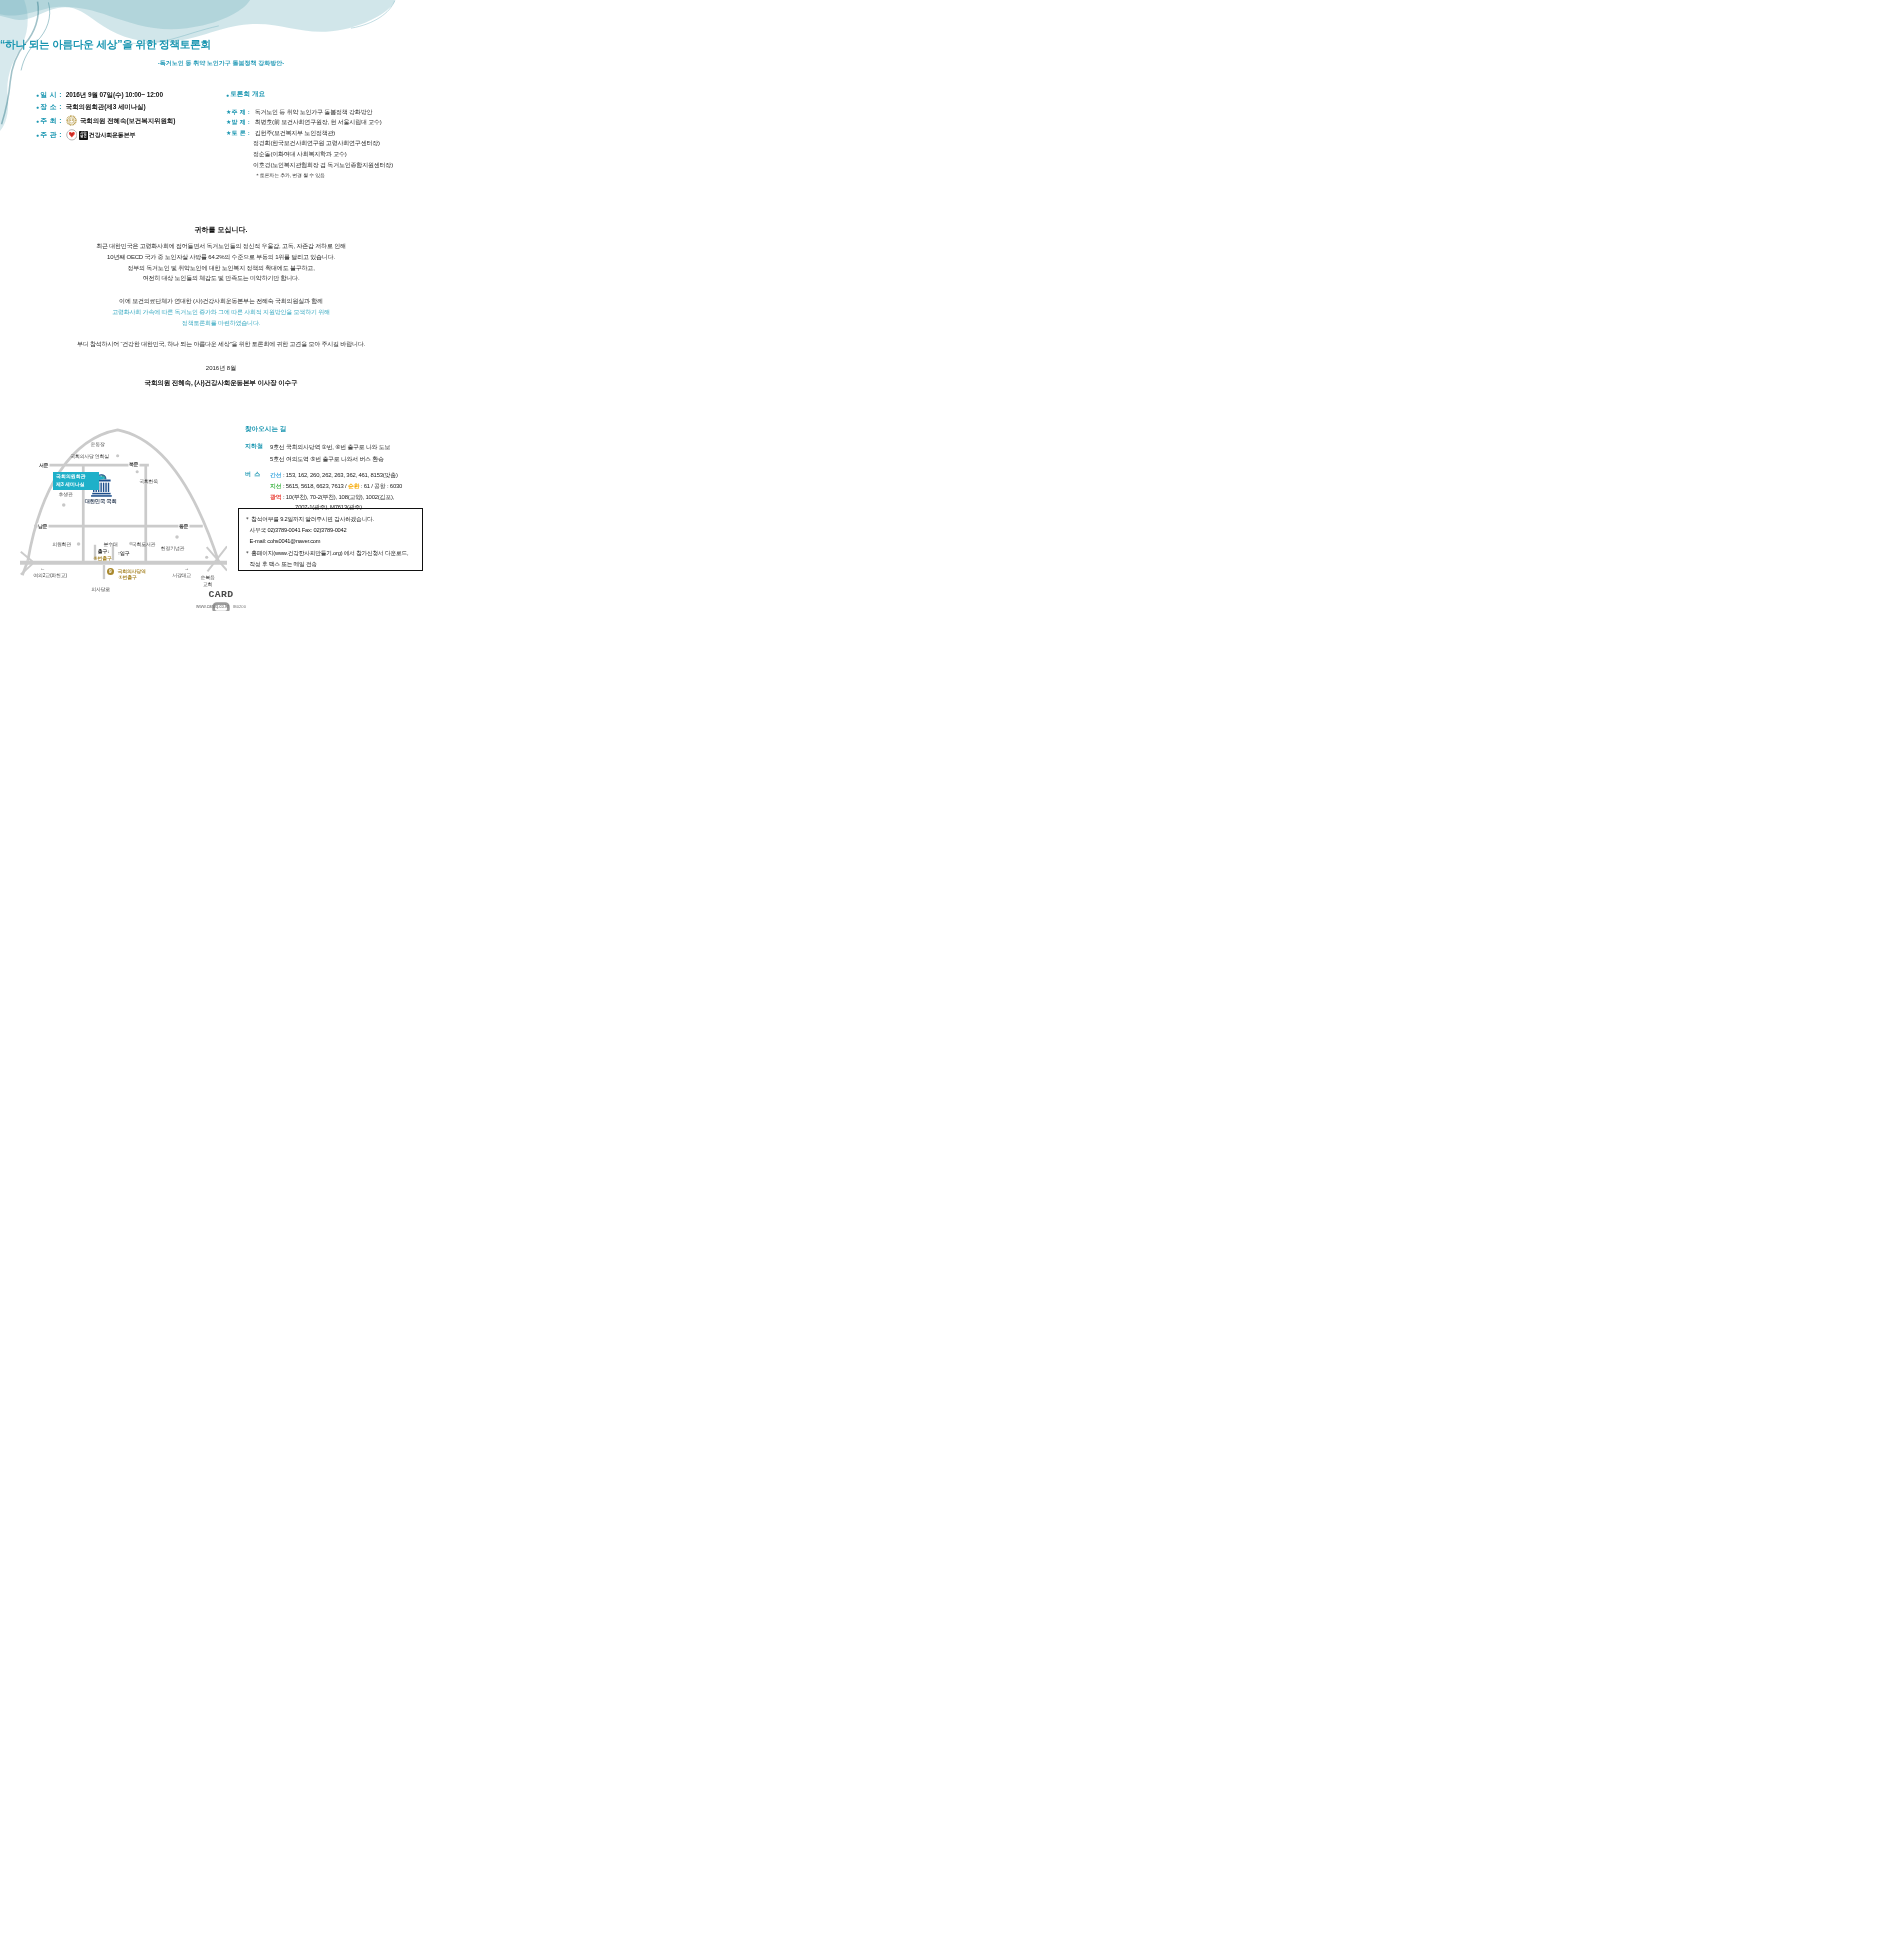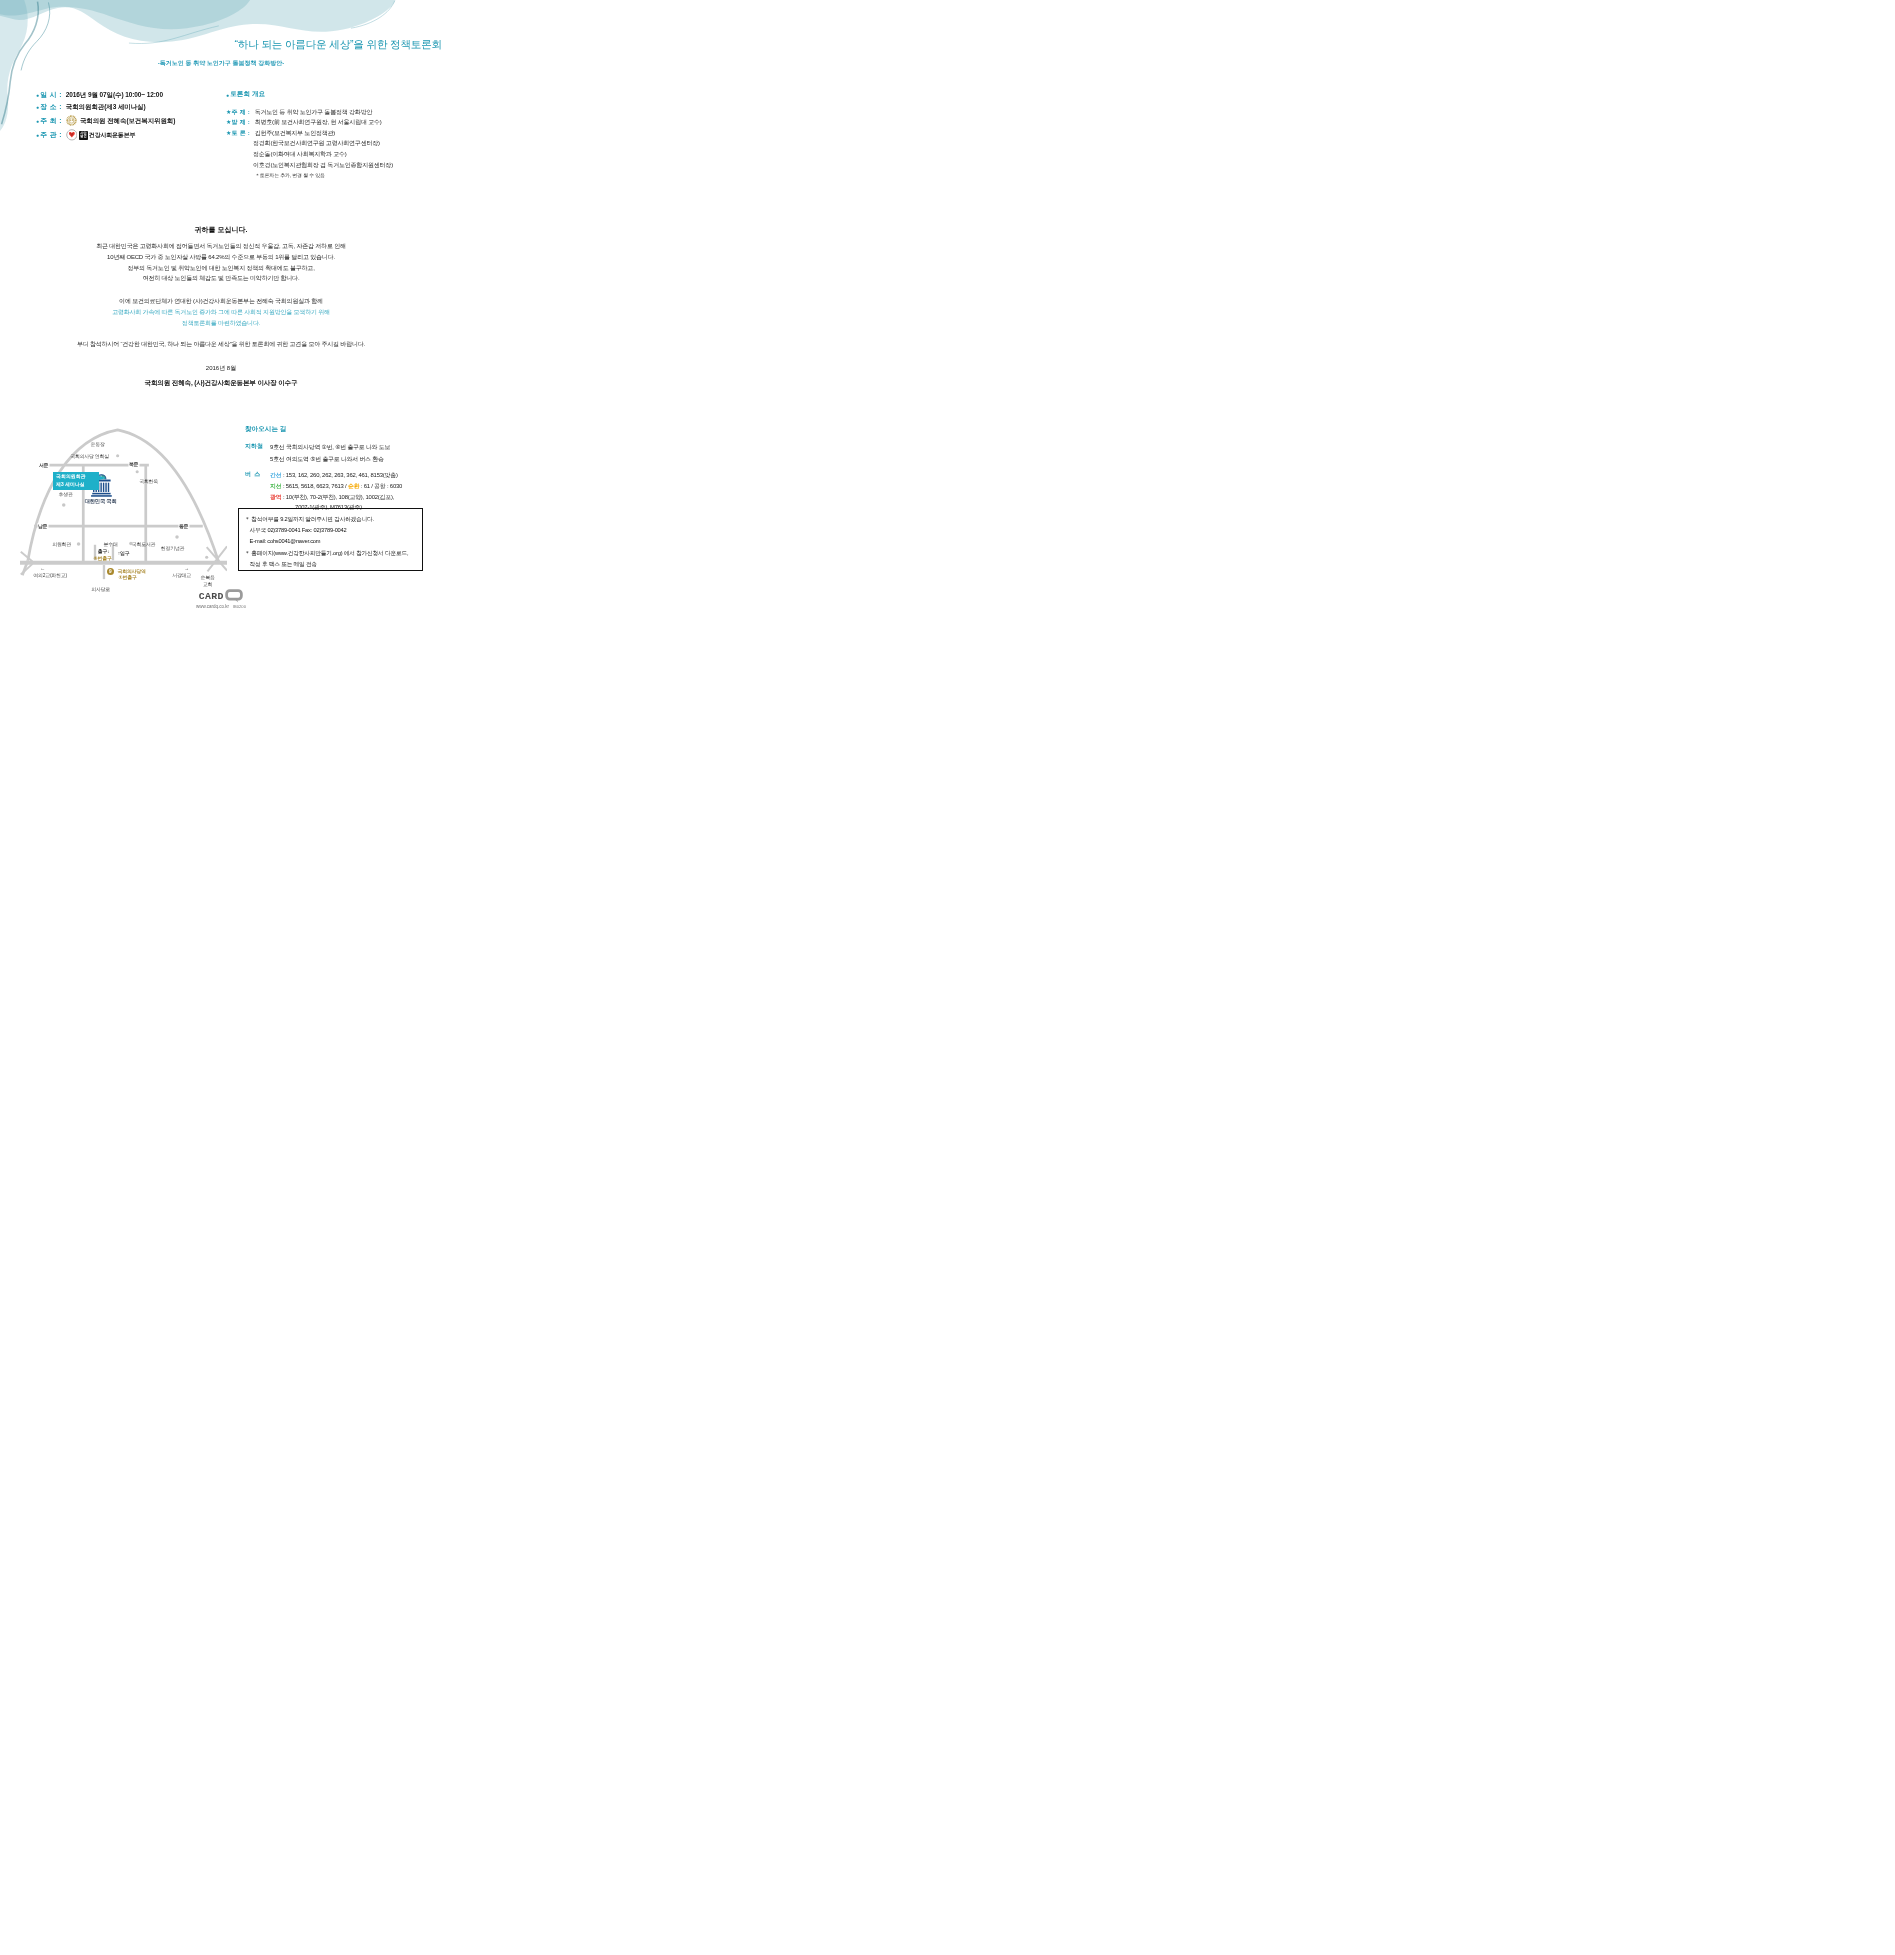--- a/index.html
+++ b/index.html
@@ -1,20 +1,20 @@
 <!DOCTYPE html>
 <html style="font-size:6.3px"><head>
 <meta charset="utf-8">
 <style>
   html,body{margin:0;padding:0;background:#fff;}
   .page{position:relative;width:442px;height:611px;background:#fff;overflow:hidden;
         font-family:"Liberation Sans","DejaVu Sans",sans-serif;color:#222;}
   .abs{position:absolute;}
   
-  .title{top:38px;left:0;width:100%;text-align:right;font-size:10.6px;font-weight:normal;
+  .title{top:38px;left:0;width:100%;text-align:left;font-size:10.6px;font-weight:bold;
          color:#1a96b1;letter-spacing:-0.2px;}
   .subtitle{top:59px;left:0;width:100%;text-align:center;font-size:6px;font-weight:bold;color:#2199b6;}
   
   .info-row{left:36px;display:flex;align-items:center;white-space:nowrap;}
   .dot{color:#1a96b1;font-size:5.1px;margin-right:1.2px;}
   .ilabel{color:#1a96b1;font-size:6.8px;font-weight:bold;letter-spacing:0.4px;}
   .ivalue{color:#131313;font-size:6.5px;font-weight:bold;margin-left:3.9px;letter-spacing:-0.1px;}
   .emblem{margin-left:3.9px;margin-right:-0.8px;}
   .seal{margin-left:3.9px;}
   .badge{margin-left:1.6px;width:8.6px;height:8.6px;background:#111;color:#fff;border-radius:0.8px;
@@ -57,21 +57,21 @@
   .mbold{font-weight:bold;color:#33435a;font-size:5.3px;}
   .mgold{color:#a9882c;font-weight:bold;}
   .callout{position:absolute;left:33px;top:50px;width:43px;height:17px;background:#1fb0c9;
            color:#fff;font-size:4.9px;font-weight:bold;line-height:7.4px;padding:1.2px 0 0 3.5px;}
   .callout-arrow{position:absolute;left:76px;top:53px;width:0;height:0;
            border-top:3.5px solid transparent;border-bottom:3.5px solid transparent;border-left:10.2px solid #1fb0c9;}
   .station-badge{position:absolute;left:87px;top:146px;width:7.4px;height:7.4px;border-radius:50%;
            background:#a9882c;color:#fff;font-size:4.7px;font-weight:bold;display:flex;
            align-items:center;justify-content:center;}
   
-  .flogo{top:589px;left:0;width:100%;display:flex;align-items:center;justify-content:center;gap:1.6px;}
+  .flogo{top:589px;left:0;width:100%;display:flex;align-items:center;justify-content:center;gap:1.6px;flex-direction:column;}
   .fbrand{font-size:9.8px;font-weight:bold;color:#4a4a4a;letter-spacing:0.4px;font-family:"Liberation Mono","DejaVu Sans Mono",monospace;}
   .furl{top:604px;left:0;width:100%;text-align:center;font-size:4.5px;color:#6e6e6e;}
   .fcode{font-size:4.1px;color:#7a7a7a;margin-left:3.9px;}
 </style>
 </head>
 <body>
 
 <div class="page">
 
   <svg class="abs" style="top:0;left:0;" width="442" height="133" viewBox="0 0 1131 340">

